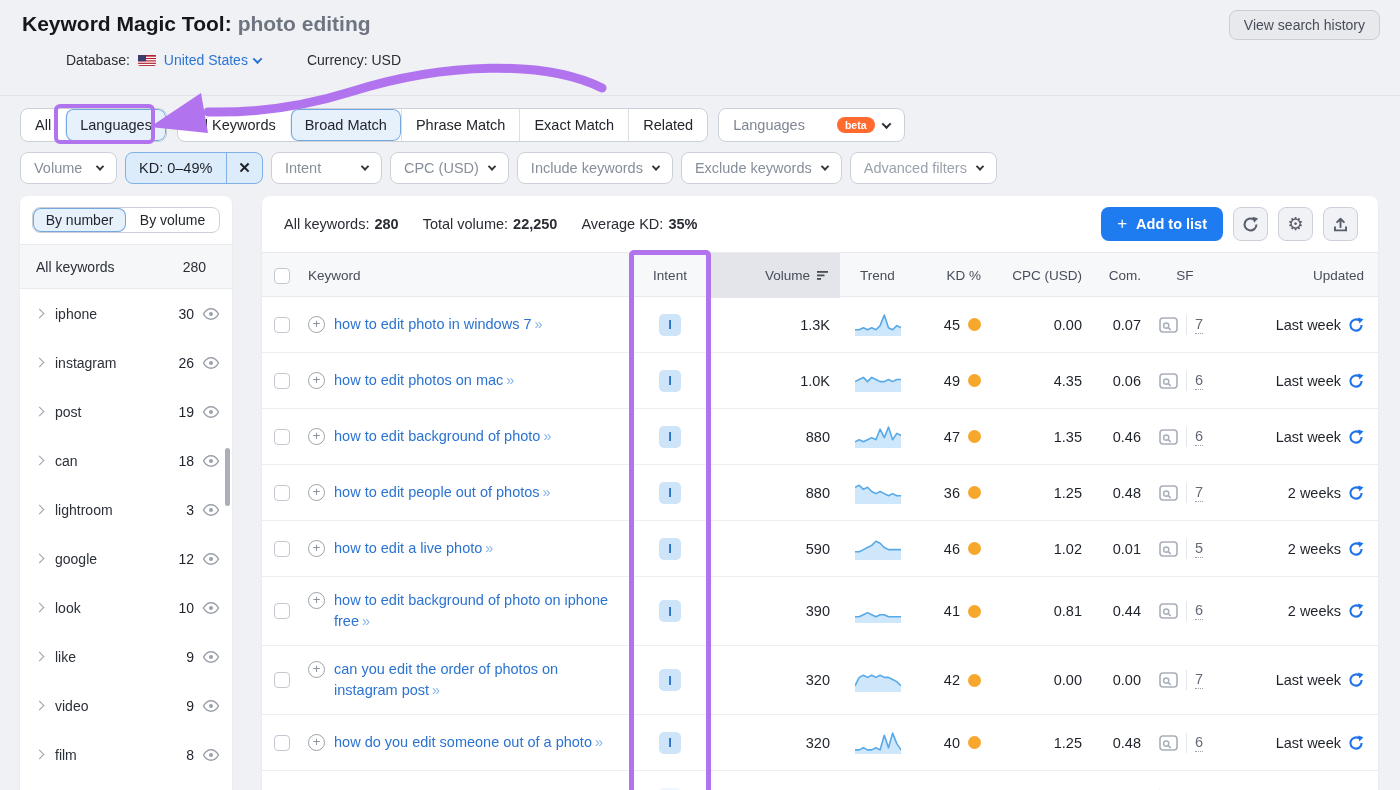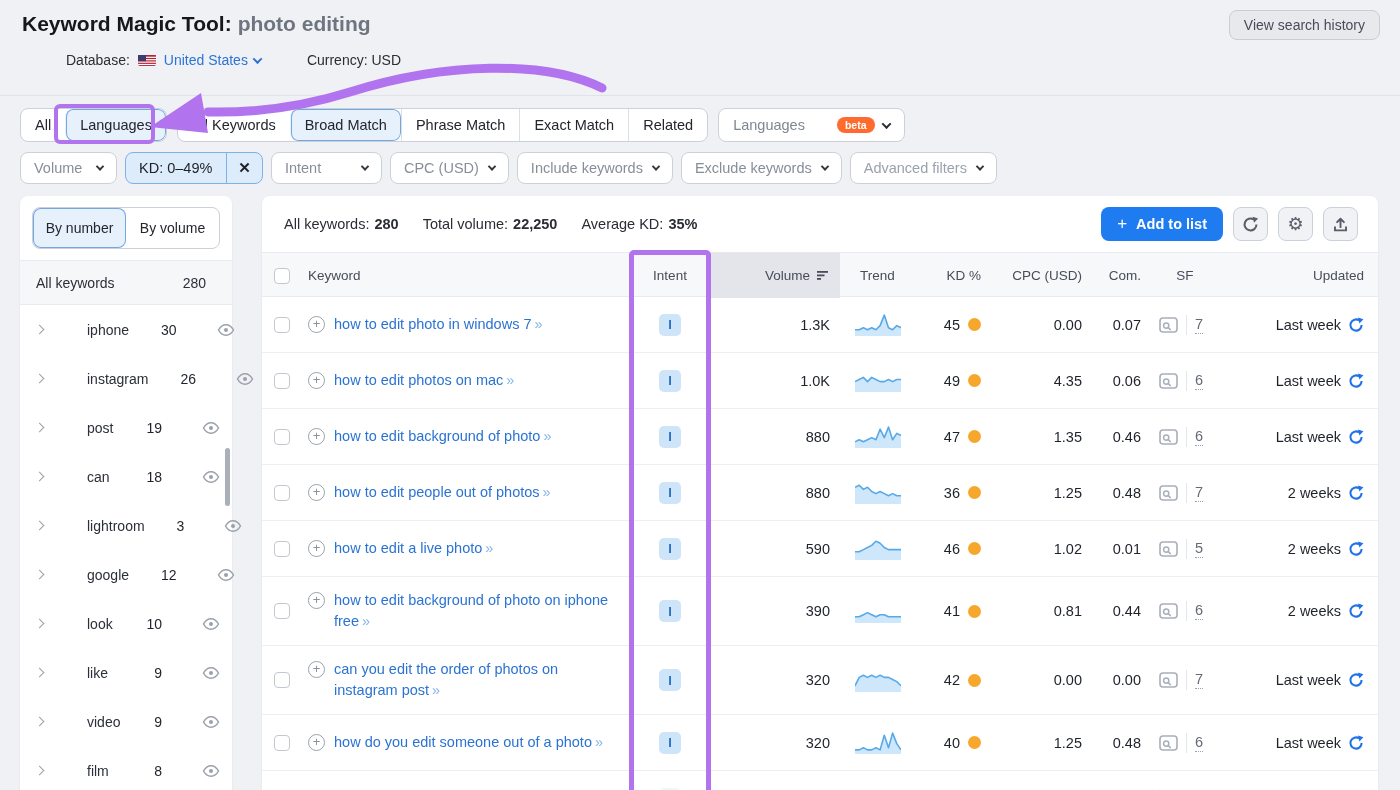--- a/index.html
+++ b/index.html
@@ -40,24 +40,24 @@
   .fpill.active .kd-x { border-left:1px solid #7fb0e8; height:32px; display:flex; align-items:center; padding:0 11px; margin-left:4px; color:#1e2128; font-size:15px; font-weight:bold; cursor:pointer; }
   .fpill.muted { color:#9aa2ad; }
 
   
   .sidebar { position:absolute; top:196px; left:20px; width:212px; bottom:-10px; background:#fff; border-radius:8px 8px 0 0; box-shadow:0 1px 2px rgba(20,24,35,.08); }
   .main { position:absolute; top:196px; left:262px; width:1116px; bottom:-10px; background:#fff; border-radius:8px 8px 0 0; box-shadow:0 1px 2px rgba(20,24,35,.08); }
 
   
   .side-toggle-wrap { padding:11px 12px; border-bottom:1px solid #e8eaef; }
   .side-toggle { display:flex; border:1px solid #ccd1d9; border-radius:8px; }
-  .side-toggle .tab { flex:1; height:40px; display:flex; align-items:center; justify-content:center; font-size:14px; color:#23262d; cursor:pointer; }
+  .side-toggle .tab { flex:1; height:24px; display:flex; align-items:center; justify-content:center; font-size:14px; color:#23262d; cursor:pointer; }
   .side-toggle .tab.selected { background:#e7f1fc; box-shadow:inset 0 0 0 1px #74a7e0; border-radius:8px; }
   .allkw-row { height:44px; background:#f6f7f9; display:flex; align-items:center; justify-content:space-between; padding:0 26px 0 16px; font-size:14px; color:#2b2f38; border-bottom:1px solid #e8eaef; cursor:pointer; }
-  .group-item { height:49px; display:flex; align-items:center; padding:0 12px 0 16px; font-size:14px; color:#2b2f38;gap:32px; }
+  .group-item { height:49px; display:flex; align-items:center; padding:0 12px 0 16px; font-size:14px; color:#2b2f38; }
   .group-item .gchev { width:7px; height:7px; border-right:1.8px solid #9aa1ab; border-top:1.8px solid #9aa1ab; transform:rotate(45deg); margin-right:12px; cursor:pointer; flex:none; }
   .group-item .glabel { flex:1; cursor:pointer; }
   .group-item .gcount { color:#1e222a; margin-right:8px; }
   .eye { width:18px; height:18px; flex:none; cursor:pointer; }
   .side-scrollbar { position:absolute; top:252px; right:2px; width:5px; height:58px; background:#aab0ba; border-radius:3px; }
 
   
   .stats-bar { height:56px; display:flex; align-items:center; padding:0 20px 0 22px; }
   .stats-left { display:flex; gap:24px; font-size:14.5px; color:#2a2d34; }
   .stats-left b { margin-left:5px; }

